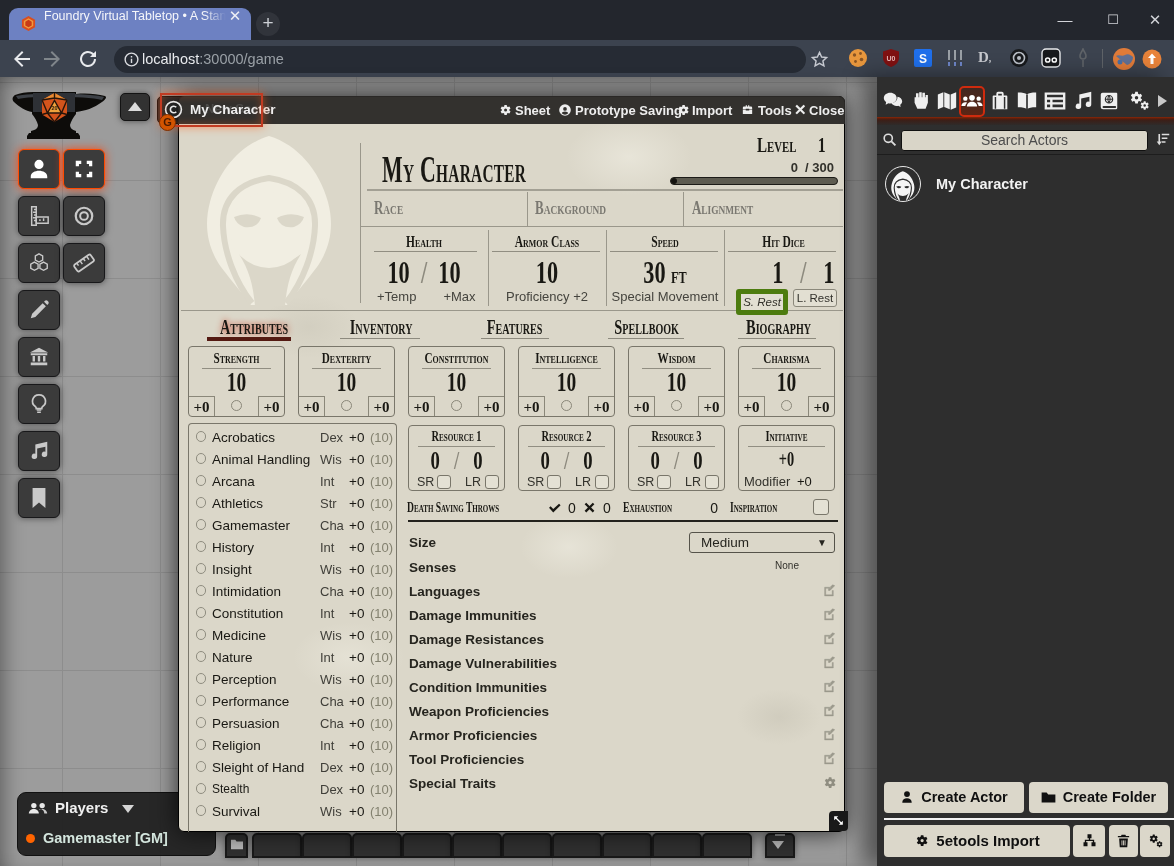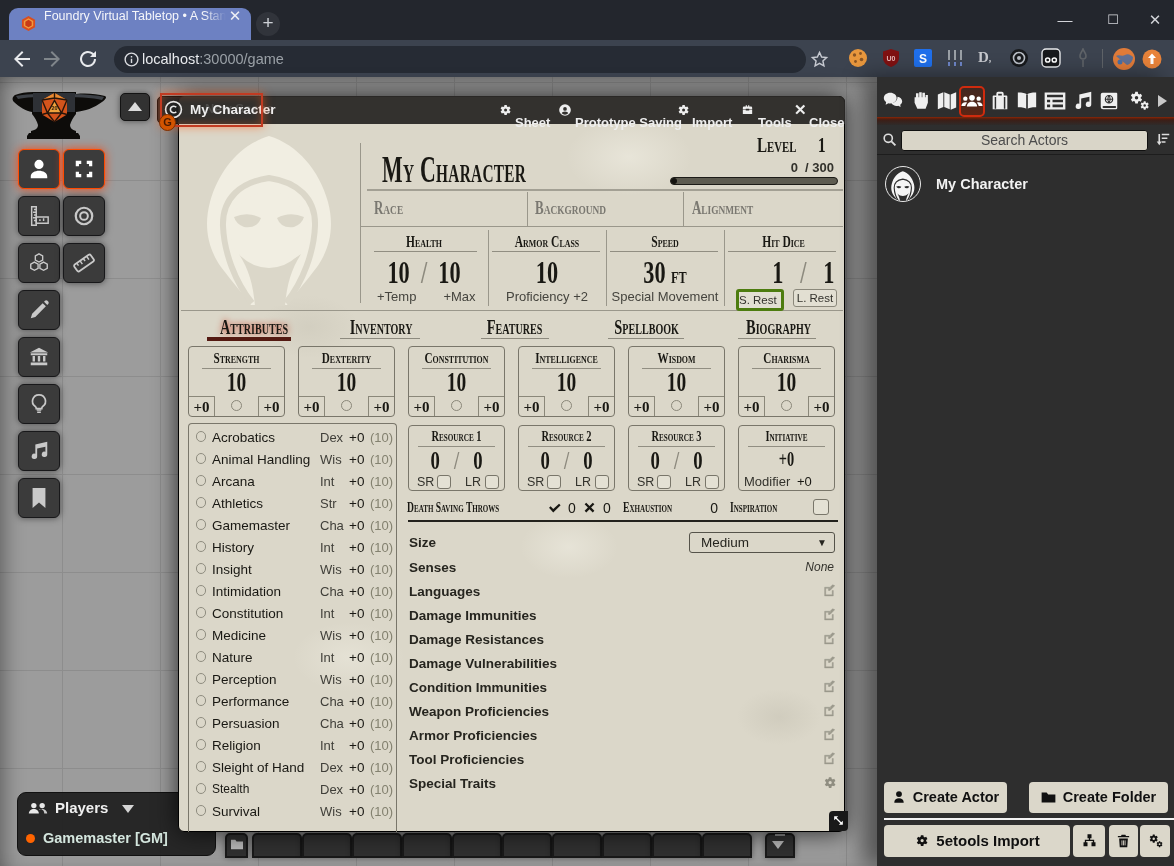--- a/index.html
+++ b/index.html
@@ -39,21 +39,21 @@
 
 #sheet{left:178px;top:96px;width:667px;height:736px;background:
  radial-gradient(ellipse 90px 55px at 450px 60px, rgba(244,242,232,.5), transparent 70%),
  radial-gradient(ellipse 70px 45px at 390px 450px, rgba(244,242,232,.45), transparent 70%),
  radial-gradient(ellipse 80px 50px at 170px 560px, rgba(243,241,230,.4), transparent 70%),
  radial-gradient(ellipse 60px 40px at 600px 620px, rgba(160,156,140,.18), transparent 70%),
  radial-gradient(ellipse 70px 45px at 130px 230px, rgba(160,156,140,.14), transparent 70%),
  #dbd7c9;border:1px solid #000;border-radius:6px;
  box-shadow:0 0 24px rgba(0,0,0,.75);box-sizing:border-box;}
 #sheethdr{left:178px;top:96px;width:667px;height:28px;background:rgba(44,42,40,.96);border-radius:6px 6px 0 0;color:#fff;}
-.hdrbtn{top:115px;font-size:13px;font-weight:700;color:#eee;}
+.hdrbtn{top:103px;font-size:13px;font-weight:700;color:#eee;}
 .ink{color:#191813;}
 .glabel{color:#7a7871;}
 
 .abox{top:346px;width:97px;height:71px;border:1px solid #79766a;border-radius:4px;box-sizing:border-box;}
 .rbox{top:425px;width:97px;height:66px;border:1px solid #79766a;border-radius:4px;box-sizing:border-box;}
 .sv{width:26px;height:20px;border-top:1px solid #8a8779;box-sizing:border-box;
  font-family:"Liberation Serif",serif;font-weight:700;font-size:15px;text-align:center;line-height:20px;color:#191813;}
 .skrow{left:188px;width:209px;height:22px;}
 .trait{left:409px;font-size:13.5px;font-weight:700;color:#26251f;}
 .tico{left:823px;width:13px;height:13px;color:#9b998c;}
@@ -342,21 +342,21 @@
 <div class="abs" style="left:492px;top:251px;width:108px;height:1px;background:#918e82;"></div>
 <div class="abs mc ink mcc" style="left:488px;top:255px;width:118px;text-align:center;font-size:31px;">10</div>
 <div class="abs" style="left:488px;top:289px;width:118px;text-align:center;font-size:13px;color:#45443e;">Proficiency +2</div>
 <div class="abs mc ink mcc" style="left:606px;top:233px;width:118px;text-align:center;font-size:16px;">Speed</div>
 <div class="abs" style="left:610px;top:251px;width:108px;height:1px;background:#918e82;"></div>
 <div class="abs mc ink mcc" style="left:606px;top:255px;width:118px;text-align:center;font-size:31px;">30 <span style="font-size:24px">ft</span></div>
 <div class="abs" style="left:606px;top:289px;width:118px;text-align:center;font-size:13px;color:#45443e;">Special Movement</div>
 <div class="abs mc ink mcc" style="left:724px;top:233px;width:119px;text-align:center;font-size:16px;">Hit Dice</div>
 <div class="abs" style="left:728px;top:251px;width:108px;height:1px;background:#918e82;"></div>
 <div class="abs mc ink mcc" style="left:724px;top:255px;width:119px;text-align:center;font-size:31px;padding-left:44px;box-sizing:border-box;">1&nbsp;&nbsp;&nbsp;<span style="color:#8d8a7e">/</span>&nbsp;&nbsp;&nbsp;1</div>
-<div class="abs" style="left:736px;top:289px;width:42px;height:16px;background:#e2dfd2;border:3px solid #4d7c0f;border-radius:3px;font-size:11.5px;color:#33322c;text-align:left;line-height:16px;">S. Rest</div>
+<div class="abs" style="left:736px;top:289px;width:42px;height:16px;background:#e2dfd2;border:5px solid #4d7c0f;border-radius:3px;font-size:11.5px;color:#33322c;text-align:center;line-height:16px;font-style:italic;">S. Rest</div>
 <div class="abs" style="left:793px;top:289px;width:42px;height:16px;background:#e2dfd2;border:1px solid #8b887b;border-radius:3px;font-size:11.5px;color:#33322c;text-align:center;line-height:16px;">L. Rest</div>
 
 <div class="abs mc ink mcc" style="left:207px;top:316px;width:92px;text-align:center;font-size:20px;text-shadow:0 0 8px #c53b23;">Attributes</div>
 <div class="abs" style="left:207px;top:337px;width:84px;height:4px;background:#541a12;"></div>
 <div class="abs mc ink mcc" style="left:338px;top:316px;width:84px;text-align:center;font-size:20px;">Inventory</div>
 <div class="abs" style="left:340px;top:338px;width:80px;height:1px;background:#8d8a7e;"></div>
 <div class="abs mc ink mcc" style="left:476px;top:316px;width:76px;text-align:center;font-size:20px;">Features</div>
 <div class="abs" style="left:481px;top:338px;width:68px;height:1px;background:#8d8a7e;"></div>
 <div class="abs mc ink mcc" style="left:602px;top:316px;width:88px;text-align:center;font-size:20px;">Spellbook</div>
 <div class="abs" style="left:608px;top:338px;width:76px;height:1px;background:#8d8a7e;"></div>
@@ -579,21 +579,21 @@
 <div class="abs mc ink mcl" style="left:730px;top:499px;font-size:15px;transform:scaleX(.64);">Inspiration</div>
 <div class="abs" style="left:813px;top:499px;width:16px;height:16px;background:#e4e1d4;border:1px solid #79766a;border-radius:3px;box-sizing:border-box;"></div>
 <div class="abs" style="left:408px;top:520px;width:430px;height:2px;background:#23221d;"></div>
 
 <div class="abs trait" style="top:535px;">Size</div>
 <div class="abs" style="left:689px;top:532px;width:146px;height:21px;border:1px solid #55534a;border-radius:3px;box-sizing:border-box;background:#dbd7c9;">
  <span style="position:absolute;left:11px;top:2px;font-size:13.5px;color:#26251f;">Medium</span>
  <span style="position:absolute;right:7px;top:4px;font-size:10px;color:#26251f;">▼</span>
   </div>
 <div class="abs trait" style="top:560px;">Senses</div>
-<div class="abs" style="left:740px;top:560px;width:94px;text-align:right;font-size:12px;color:#33322c;font-style:italic;">None</div>
+<div class="abs" style="left:740px;top:560px;width:94px;text-align:center;font-size:10px;color:#33322c;">None</div>
 <div class="abs trait" style="top:584px;">Languages</div>
 <div class="abs trait" style="top:608px;">Damage Immunities</div>
 <div class="abs trait" style="top:632px;">Damage Resistances</div>
 <div class="abs trait" style="top:656px;">Damage Vulnerabilities</div>
 <div class="abs trait" style="top:680px;">Condition Immunities</div>
 <div class="abs trait" style="top:704px;">Weapon Proficiencies</div>
 <div class="abs trait" style="top:728px;">Armor Proficiencies</div>
 <div class="abs trait" style="top:752px;">Tool Proficiencies</div>
 <div class="abs trait" style="top:776px;">Special Traits</div>
 <svg class="abs tico" style="top:584px" viewBox="0 0 24 24">
@@ -699,21 +699,21 @@
       <path d="M74,6 C45,15 24,40 15,72 C8,98 14,120 26,137 C38,153 50,166 56,175 L92,175 C98,166 110,153 122,137 C134,120 140,98 133,72 C124,40 103,15 74,6 Z" fill="#f5f5f5"></path>
       <path d="M60,176 C58,154 54,140 44,124 C60,137 90,137 106,124 C96,140 92,154 90,176 Z" fill="#2e2e2e"></path>
       <path d="M57,173 C40,152 29,122 28,96 C27,68 46,52 74,48 C102,52 121,68 120,96 C119,122 108,152 91,173" fill="none" stroke="#2e2e2e" stroke-width="6"></path>
       <ellipse cx="74" cy="100" rx="39" ry="38" fill="#f5f5f5"></ellipse>
       <path d="M39,87 Q53,81 66,88 Q62,99 49,97 Q41,94 39,87 Z" fill="#2e2e2e"></path>
       <path d="M109,87 Q95,81 82,88 Q86,99 99,97 Q107,94 109,87 Z" fill="#2e2e2e"></path>
     </svg>
   </div>
 <div class="abs" style="left:936px;top:176px;font-size:14.5px;font-weight:700;color:#f2f2f2;">My Character</div>
 
-<div class="abs crbtn" style="left:884px;width:123px;"><svg style="vertical-align:-2px;margin-right:7px" width="14" height="14" viewBox="0 0 24 24">
+<div class="abs crbtn" style="left:884px;width:140px;"><svg style="vertical-align:-2px;margin-right:7px" width="14" height="14" viewBox="0 0 24 24">
       <path d="M12 12a5 5 0 1 0 0-10 5 5 0 0 0 0 10zm0 2c-4.4 0-8 2.2-8 6.5V22h16v-1.5c0-4.3-3.6-6.5-8-6.5z" fill="#111"></path>
     </svg>Create Actor</div>
 <div class="abs crbtn" style="left:1029px;width:139px;"><svg style="vertical-align:-2px;margin-right:7px" width="15" height="13" viewBox="0 0 24 20">
       <path d="M1 2h8l2.5 3H23v13H1z" fill="#111"></path>
     </svg>Create Folder</div>
 <div class="abs" style="left:884px;top:818px;width:290px;height:2px;background:#f2f2f2;"></div>
 <div class="abs btmbtn" style="left:884px;width:186px;"><svg style="vertical-align:-2px;margin-right:7px" width="15" height="15" viewBox="0 0 24 24">
       <path d="M19.4 13a7.5 7.5 0 0 0 0-2l2.1-1.6-2-3.4-2.4 1a7.5 7.5 0 0 0-1.7-1L15 3.4H11l-.4 2.6a7.5 7.5 0 0 0-1.7 1l-2.4-1-2 3.4L6.6 11a7.5 7.5 0 0 0 0 2l-2.1 1.6 2 3.4 2.4-1a7.5 7.5 0 0 0 1.7 1l.4 2.6h4l.4-2.6a7.5 7.5 0 0 0 1.7-1l2.4 1 2-3.4zM13 14.6a2.6 2.6 0 1 1 0-5.2 2.6 2.6 0 0 1 0 5.2z" fill="#111"></path>
     </svg>5etools Import</div>
 <div class="abs btmbtn" style="left:1073px;width:32px;"><svg style="vertical-align:-3px" width="17" height="16" viewBox="0 0 24 24">

